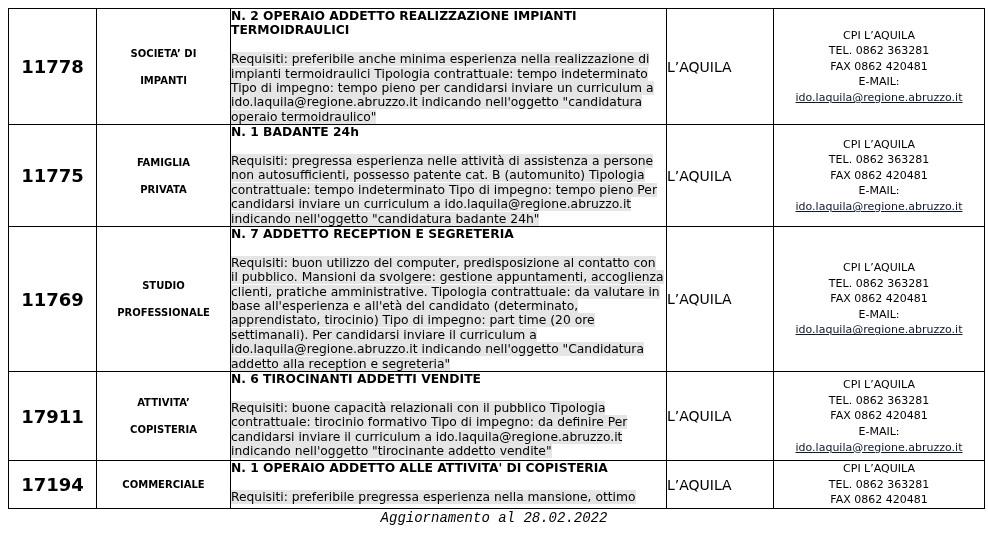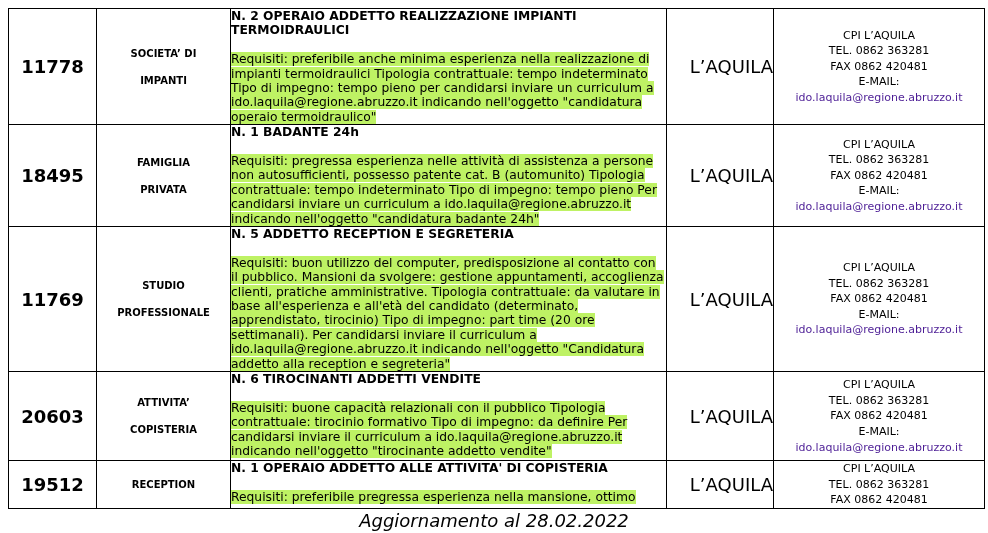--- a/index.html
+++ b/index.html
@@ -53,45 +53,47 @@
     vertical-align: top;
     padding: 1px 4px 0 5px;
     font-size: 12.3px;
     line-height: 14.4px;
   }
   .job-title {
     font-weight: bold;
     margin: 0 0 14.4px 0;
   }
   .job-body .hl {
-    background: #bef264;
+    background: #e5e5e5;
   }
   td.location-cell {
-    text-align: right;
+    text-align: left;
     vertical-align: middle;
-    font-size: 18px;
+    font-size: 14px;
   }
   td.contact-cell {
     text-align: center;
     vertical-align: middle;
     font-size: 11px;
     line-height: 15.6px;
   }
   a.email-link {
-    color: #4c1d95;
+    color: #0f172a;
+    text-decoration: underline;
     cursor: pointer;
   }
   .footer {
     position: absolute;
     left: 0;
     top: 510px;
     width: 988px;
     text-align: center;
     font-style: italic;
-    font-size: 18px;
+    font-size: 14px;
+    font-family: Liberation Mono, monospace;
   }
 </style>
 </head>
 <body>
 
 <div class="page">
   <table class="jobs">
     <colgroup>
       <col style="width:88px">
       <col style="width:134px">
@@ -113,21 +115,21 @@
       <td class="contact-cell">
         <div>CPI L’AQUILA</div>
         <div>TEL. 0862 363281</div>
         <div>FAX 0862 420481</div>
         <div>E-MAIL:</div>
         <a class="email-link">ido.laquila@regione.abruzzo.it</a>
       </td>
     </tr>
 
     <tr class="r2">
-      <td class="id-cell"><span>18495</span></td>
+      <td class="id-cell"><span>11775</span></td>
       <td class="company-cell"><span>FAMIGLIA
 PRIVATA</span></td>
       <td class="desc-cell">
         <div class="job-title">N. 1 BADANTE 24h</div>
         <div class="job-body"><span class="hl">Requisiti: pregressa esperienza nelle attività di assistenza a persone non autosufficienti, possesso patente cat. B (automunito) Tipologia contrattuale: tempo indeterminato Tipo di impegno: tempo pieno Per candidarsi inviare un curriculum a ido.laquila@regione.abruzzo.it indicando nell'oggetto "candidatura badante 24h"</span></div>
       </td>
       <td class="location-cell"><span>L’AQUILA</span></td>
       <td class="contact-cell">
         <div>CPI L’AQUILA</div>
         <div>TEL. 0862 363281</div>
@@ -135,54 +137,54 @@
         <div>E-MAIL:</div>
         <a class="email-link">ido.laquila@regione.abruzzo.it</a>
       </td>
     </tr>
 
     <tr class="r3">
       <td class="id-cell"><span>11769</span></td>
       <td class="company-cell"><span>STUDIO
 PROFESSIONALE</span></td>
       <td class="desc-cell">
-        <div class="job-title">N. 5 ADDETTO RECEPTION E SEGRETERIA</div>
+        <div class="job-title">N. 7 ADDETTO RECEPTION E SEGRETERIA</div>
         <div class="job-body"><span class="hl">Requisiti: buon utilizzo del computer, predisposizione al contatto con il pubblico. Mansioni da svolgere: gestione appuntamenti, accoglienza clienti, pratiche amministrative. Tipologia contrattuale: da valutare in base all'esperienza e all'età del candidato (determinato, apprendistato, tirocinio) Tipo di impegno: part time (20 ore settimanali). Per candidarsi inviare il curriculum a ido.laquila@regione.abruzzo.it indicando nell'oggetto "Candidatura addetto alla reception e segreteria"</span></div>
       </td>
       <td class="location-cell"><span>L’AQUILA</span></td>
       <td class="contact-cell">
         <div>CPI L’AQUILA</div>
         <div>TEL. 0862 363281</div>
         <div>FAX 0862 420481</div>
         <div>E-MAIL:</div>
         <a class="email-link">ido.laquila@regione.abruzzo.it</a>
       </td>
     </tr>
 
     <tr class="r4">
-      <td class="id-cell"><span>20603</span></td>
+      <td class="id-cell"><span>17911</span></td>
       <td class="company-cell"><span>ATTIVITA’
 COPISTERIA</span></td>
       <td class="desc-cell">
         <div class="job-title">N. 6 TIROCINANTI ADDETTI VENDITE</div>
         <div class="job-body"><span class="hl">Requisiti: buone capacità relazionali con il pubblico Tipologia contrattuale: tirocinio formativo Tipo di impegno: da definire Per candidarsi inviare il curriculum a ido.laquila@regione.abruzzo.it indicando nell'oggetto "tirocinante addetto vendite"</span></div>
       </td>
       <td class="location-cell"><span>L’AQUILA</span></td>
       <td class="contact-cell">
         <div>CPI L’AQUILA</div>
         <div>TEL. 0862 363281</div>
         <div>FAX 0862 420481</div>
         <div>E-MAIL:</div>
         <a class="email-link">ido.laquila@regione.abruzzo.it</a>
       </td>
     </tr>
 
     <tr class="r5">
-      <td class="id-cell"><span>19512</span></td>
-      <td class="company-cell"><span>RECEPTION</span></td>
+      <td class="id-cell"><span>17194</span></td>
+      <td class="company-cell"><span>COMMERCIALE</span></td>
       <td class="desc-cell">
         <div class="job-title">N. 1 OPERAIO ADDETTO ALLE ATTIVITA' DI COPISTERIA</div>
         <div class="job-body"><span class="hl">Requisiti: preferibile pregressa esperienza nella mansione, ottimo</span></div>
       </td>
       <td class="location-cell"><span>L’AQUILA</span></td>
       <td class="contact-cell">
         <div>CPI L’AQUILA</div>
         <div>TEL. 0862 363281</div>
         <div>FAX 0862 420481</div>
       </td>

